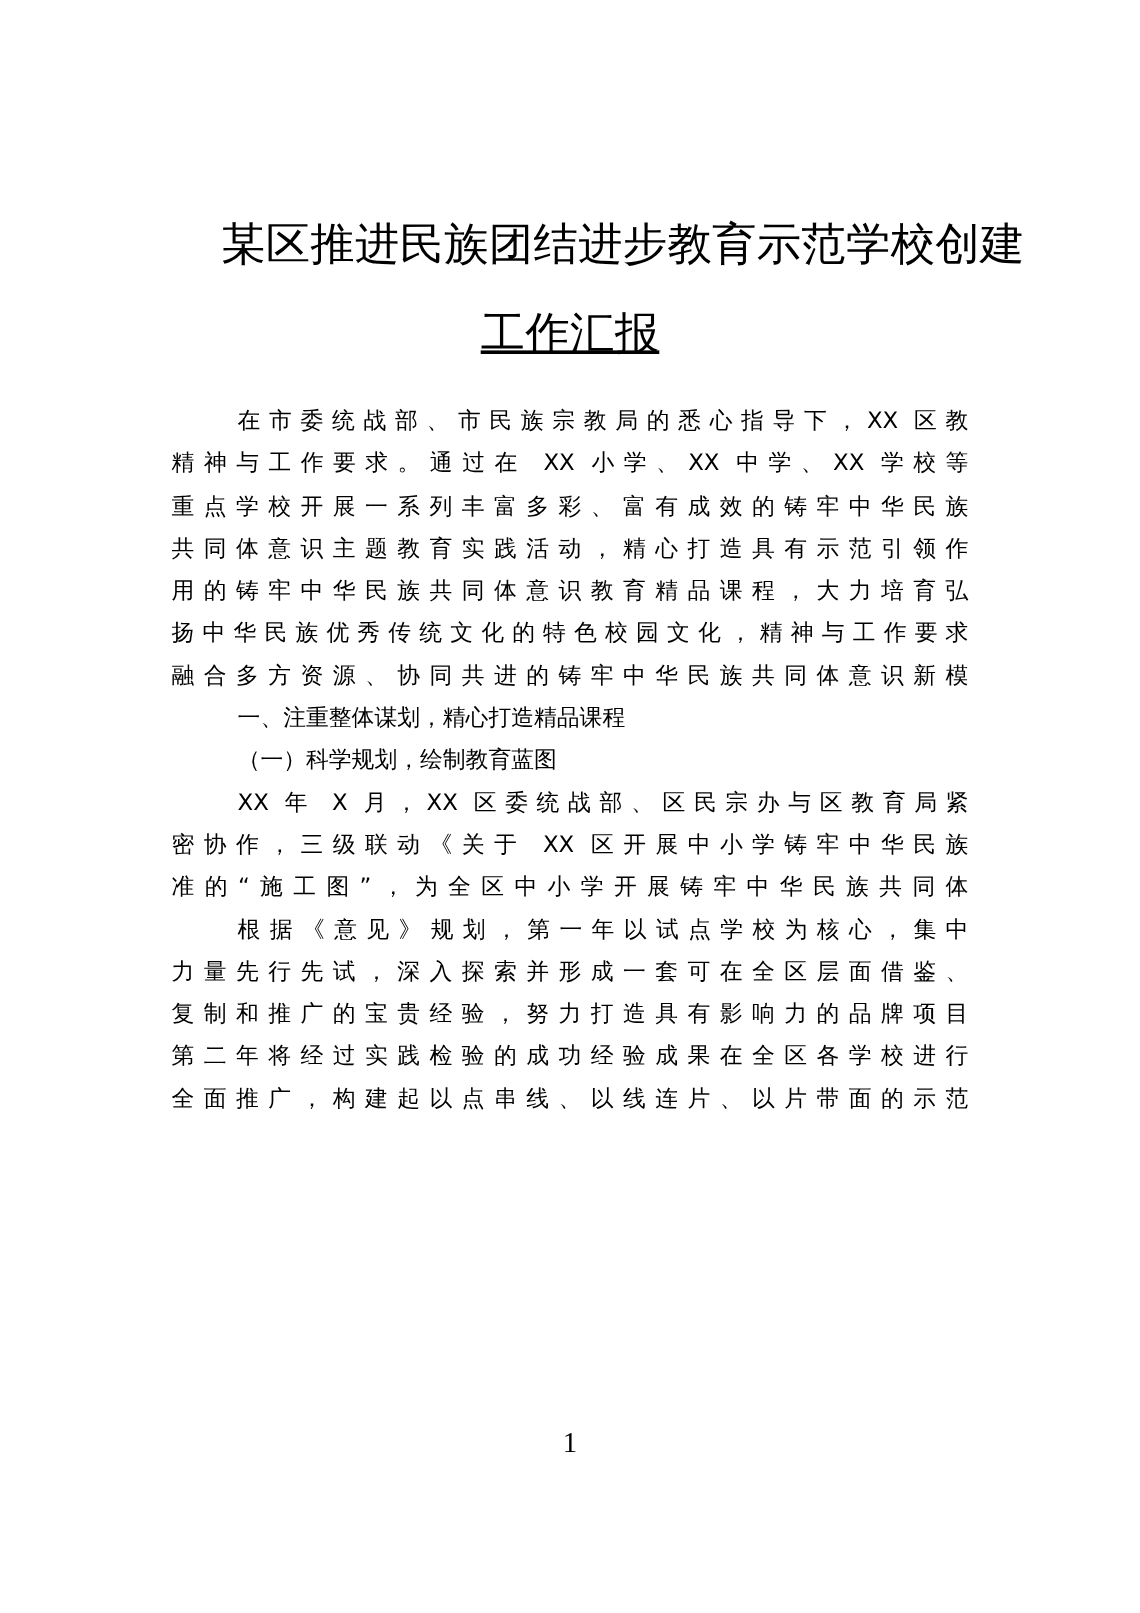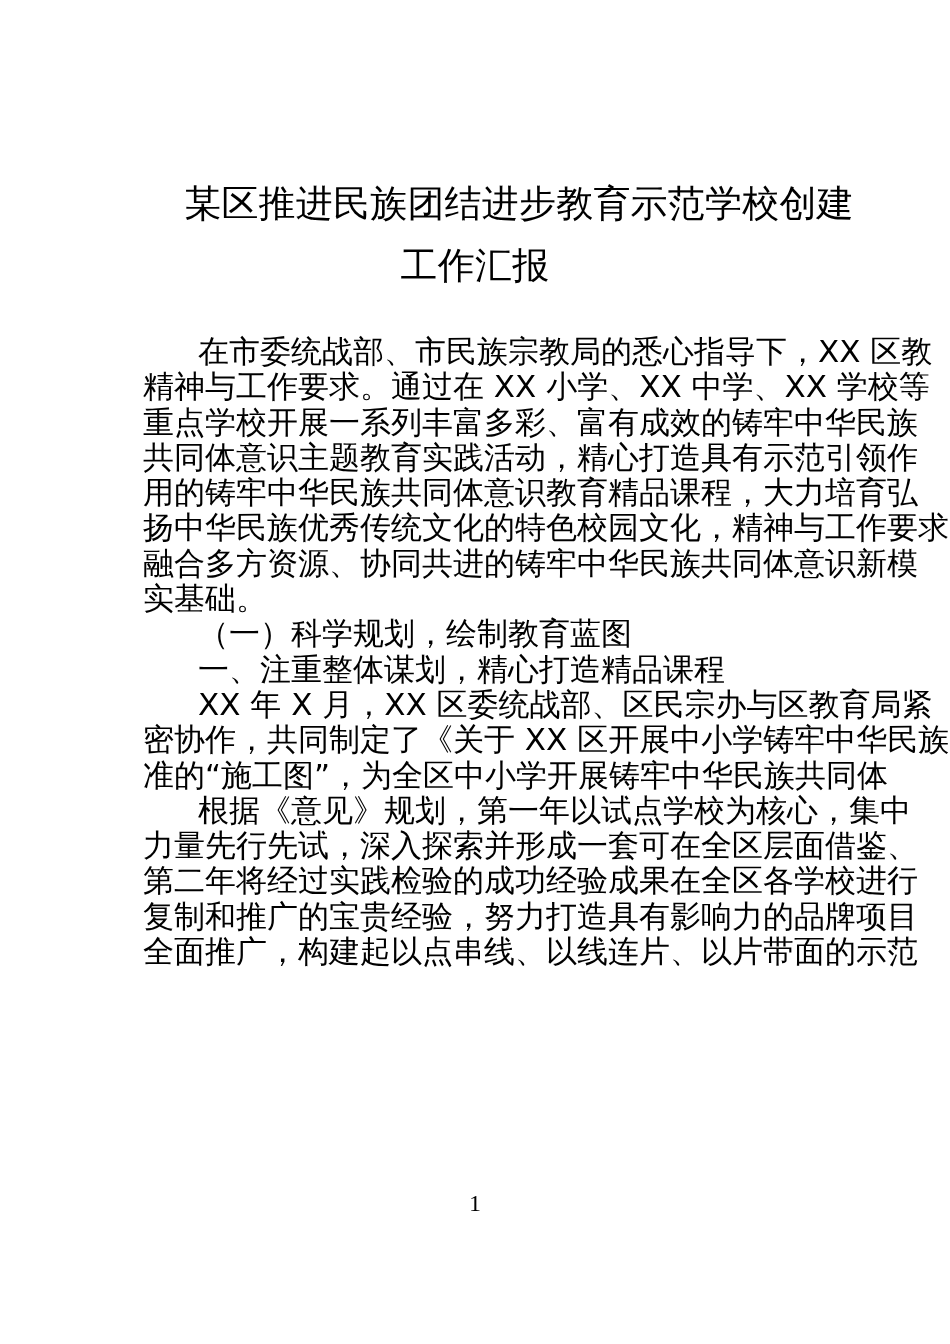--- a/index.html
+++ b/index.html
@@ -26,32 +26,32 @@
       position: absolute;
       left: 0;
       width: 950px;
       text-align: center;
       font-size: 37px;
       line-height: 44px;
       letter-spacing: 0.2px;
       white-space: nowrap;
     }
     .title.l1 { top: 182px; margin-left: 44px; }
-    .title.l2 { top: 244px; }
+    .title.l2 { top: 256px; text-decoration: underline; }
     .body-text {
       position: absolute;
       left: 143px;
       top: 334px;
       width: 664px;
     }
     .line {
       display: block;
       height: 35.3px;
       line-height: 35.3px;
-      font-size: 31px;
+      font-size: 19px;
       white-space: nowrap;
       text-align: justify;
       text-align-last: justify;
     }
     .line.last {
       text-align-last: left;
     }
     .line.indent {
       padding-left: 55px;
     }
@@ -77,42 +77,41 @@
   <div class="body-text">
 
     <div>
       <span class="line indent">在市委统战部、市民族宗教局的悉心指导下，XX 区教</span>
       <span class="line">精神与工作要求。通过在 XX 小学、XX 中学、XX 学校等</span>
       <span class="line">重点学校开展一系列丰富多彩、富有成效的铸牢中华民族</span>
       <span class="line">共同体意识主题教育实践活动，精心打造具有示范引领作</span>
       <span class="line">用的铸牢中华民族共同体意识教育精品课程，大力培育弘</span>
       <span class="line">扬中华民族优秀传统文化的特色校园文化，精神与工作要求</span>
       <span class="line">融合多方资源、协同共进的铸牢中华民族共同体意识新模</span>
-      <span class="line last">实基础。</span>
+    </div>
+
+    <div>
+      <span class="line indent last">一、注重整体谋划，精心打造精品课程</span>
     </div>
 
     <div>
       <span class="line indent last">（一）科学规划，绘制教育蓝图</span>
     </div>
 
     <div>
-      <span class="line indent last">一、注重整体谋划，精心打造精品课程</span>
-    </div>
-
-    <div>
       <span class="line indent">XX 年 X 月，XX 区委统战部、区民宗办与区教育局紧</span>
-      <span class="line">密协作，共同制定了《关于 XX 区开展中小学铸牢中华民族</span>
+      <span class="line">密协作，三级联动《关于 XX 区开展中小学铸牢中华民族</span>
       <span class="line">准的“施工图”，为全区中小学开展铸牢中华民族共同体</span>
     </div>
 
     <div>
       <span class="line indent">根据《意见》规划，第一年以试点学校为核心，集中</span>
       <span class="line">力量先行先试，深入探索并形成一套可在全区层面借鉴、</span>
+      <span class="line">复制和推广的宝贵经验，努力打造具有影响力的品牌项目</span>
       <span class="line">第二年将经过实践检验的成功经验成果在全区各学校进行</span>
-      <span class="line">复制和推广的宝贵经验，努力打造具有影响力的品牌项目</span>
       <span class="line">全面推广，构建起以点串线、以线连片、以片带面的示范</span>
     </div>
 
   </div>
 
   <div class="page-number">1</div>
 
 </div>
 
 </body></html>

